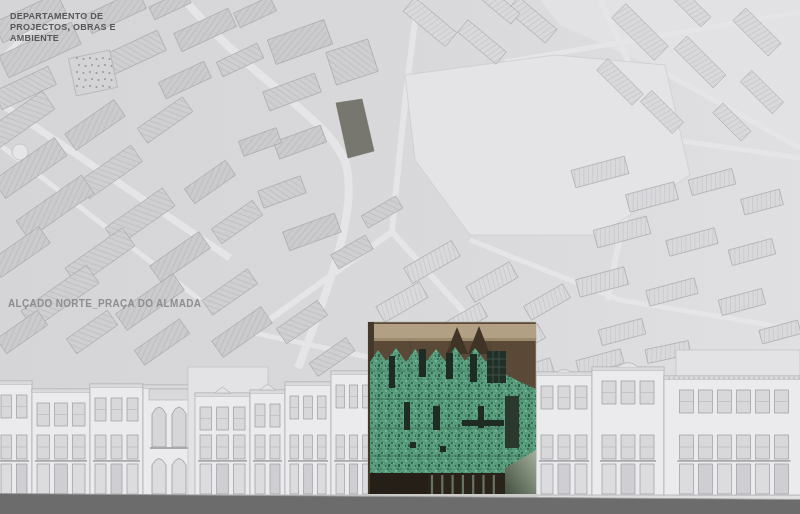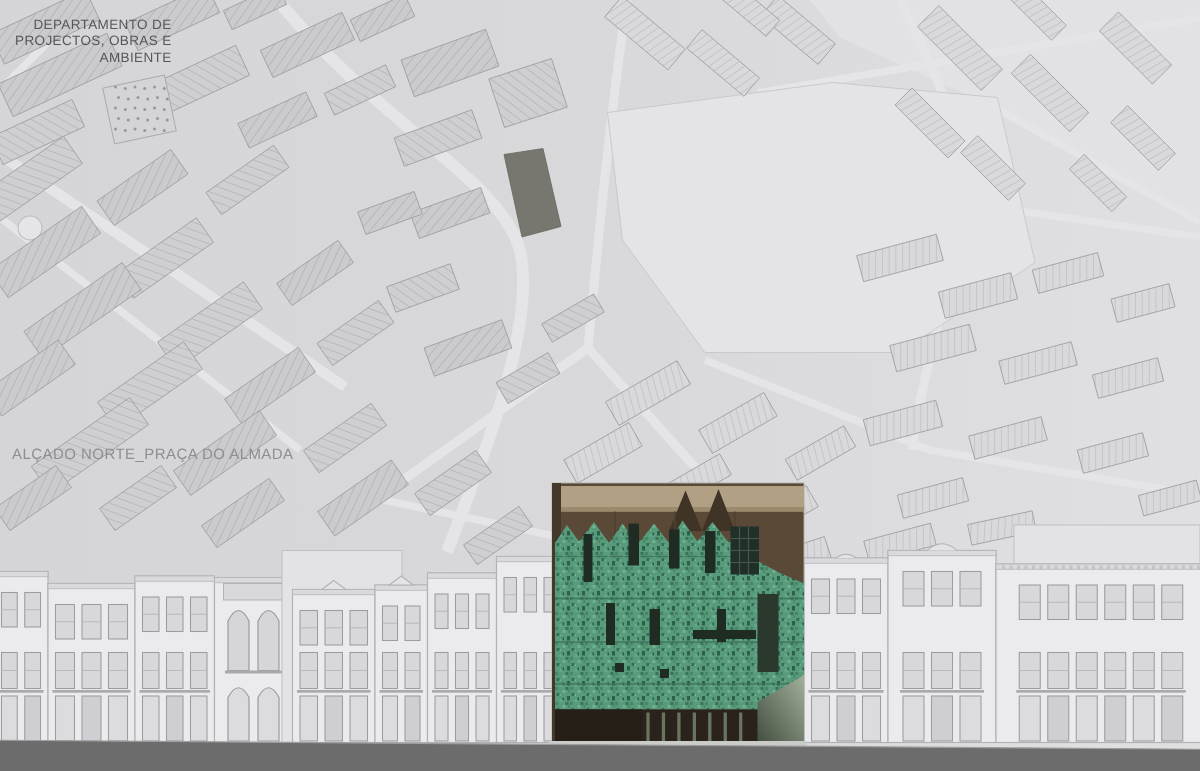--- a/index.html
+++ b/index.html
@@ -3,25 +3,25 @@
 <meta charset="utf-8">
 <style>
   html,body{margin:0;padding:0;background:#222;}
   #canvas{
     position:relative;width:800px;height:514px;overflow:hidden;
     background:#d8d8da;font-family:"Liberation Sans","DejaVu Sans",sans-serif;
   }
   #scene{position:absolute;left:0;top:0;}
   .label{position:absolute;text-transform:uppercase;user-select:none;}
   #dept-label{
-    left:10px;top:11px;font-size:9px;font-weight:normal;color:#57575a;
-    letter-spacing:.25px;line-height:11px;text-align:right;
+    left:10px;top:11px;font-size:9px;font-weight:bold;color:#57575a;
+    letter-spacing:.25px;line-height:11px;
   }
   #drawing-title{
-    left:8px;top:298px;font-size:10px;font-weight:normal;color:#8e8e91;
+    left:8px;top:298px;font-size:10px;font-weight:bold;color:#8e8e91;
     letter-spacing:.3px;
   }
 </style>
 </head>
 <body>
 
 <div id="canvas">
   <svg id="scene" width="800" height="514" viewBox="0 0 800 514">
     <defs>
       <linearGradient id="bgGrad" x1="0" y1="0" x2="1" y2="0">

